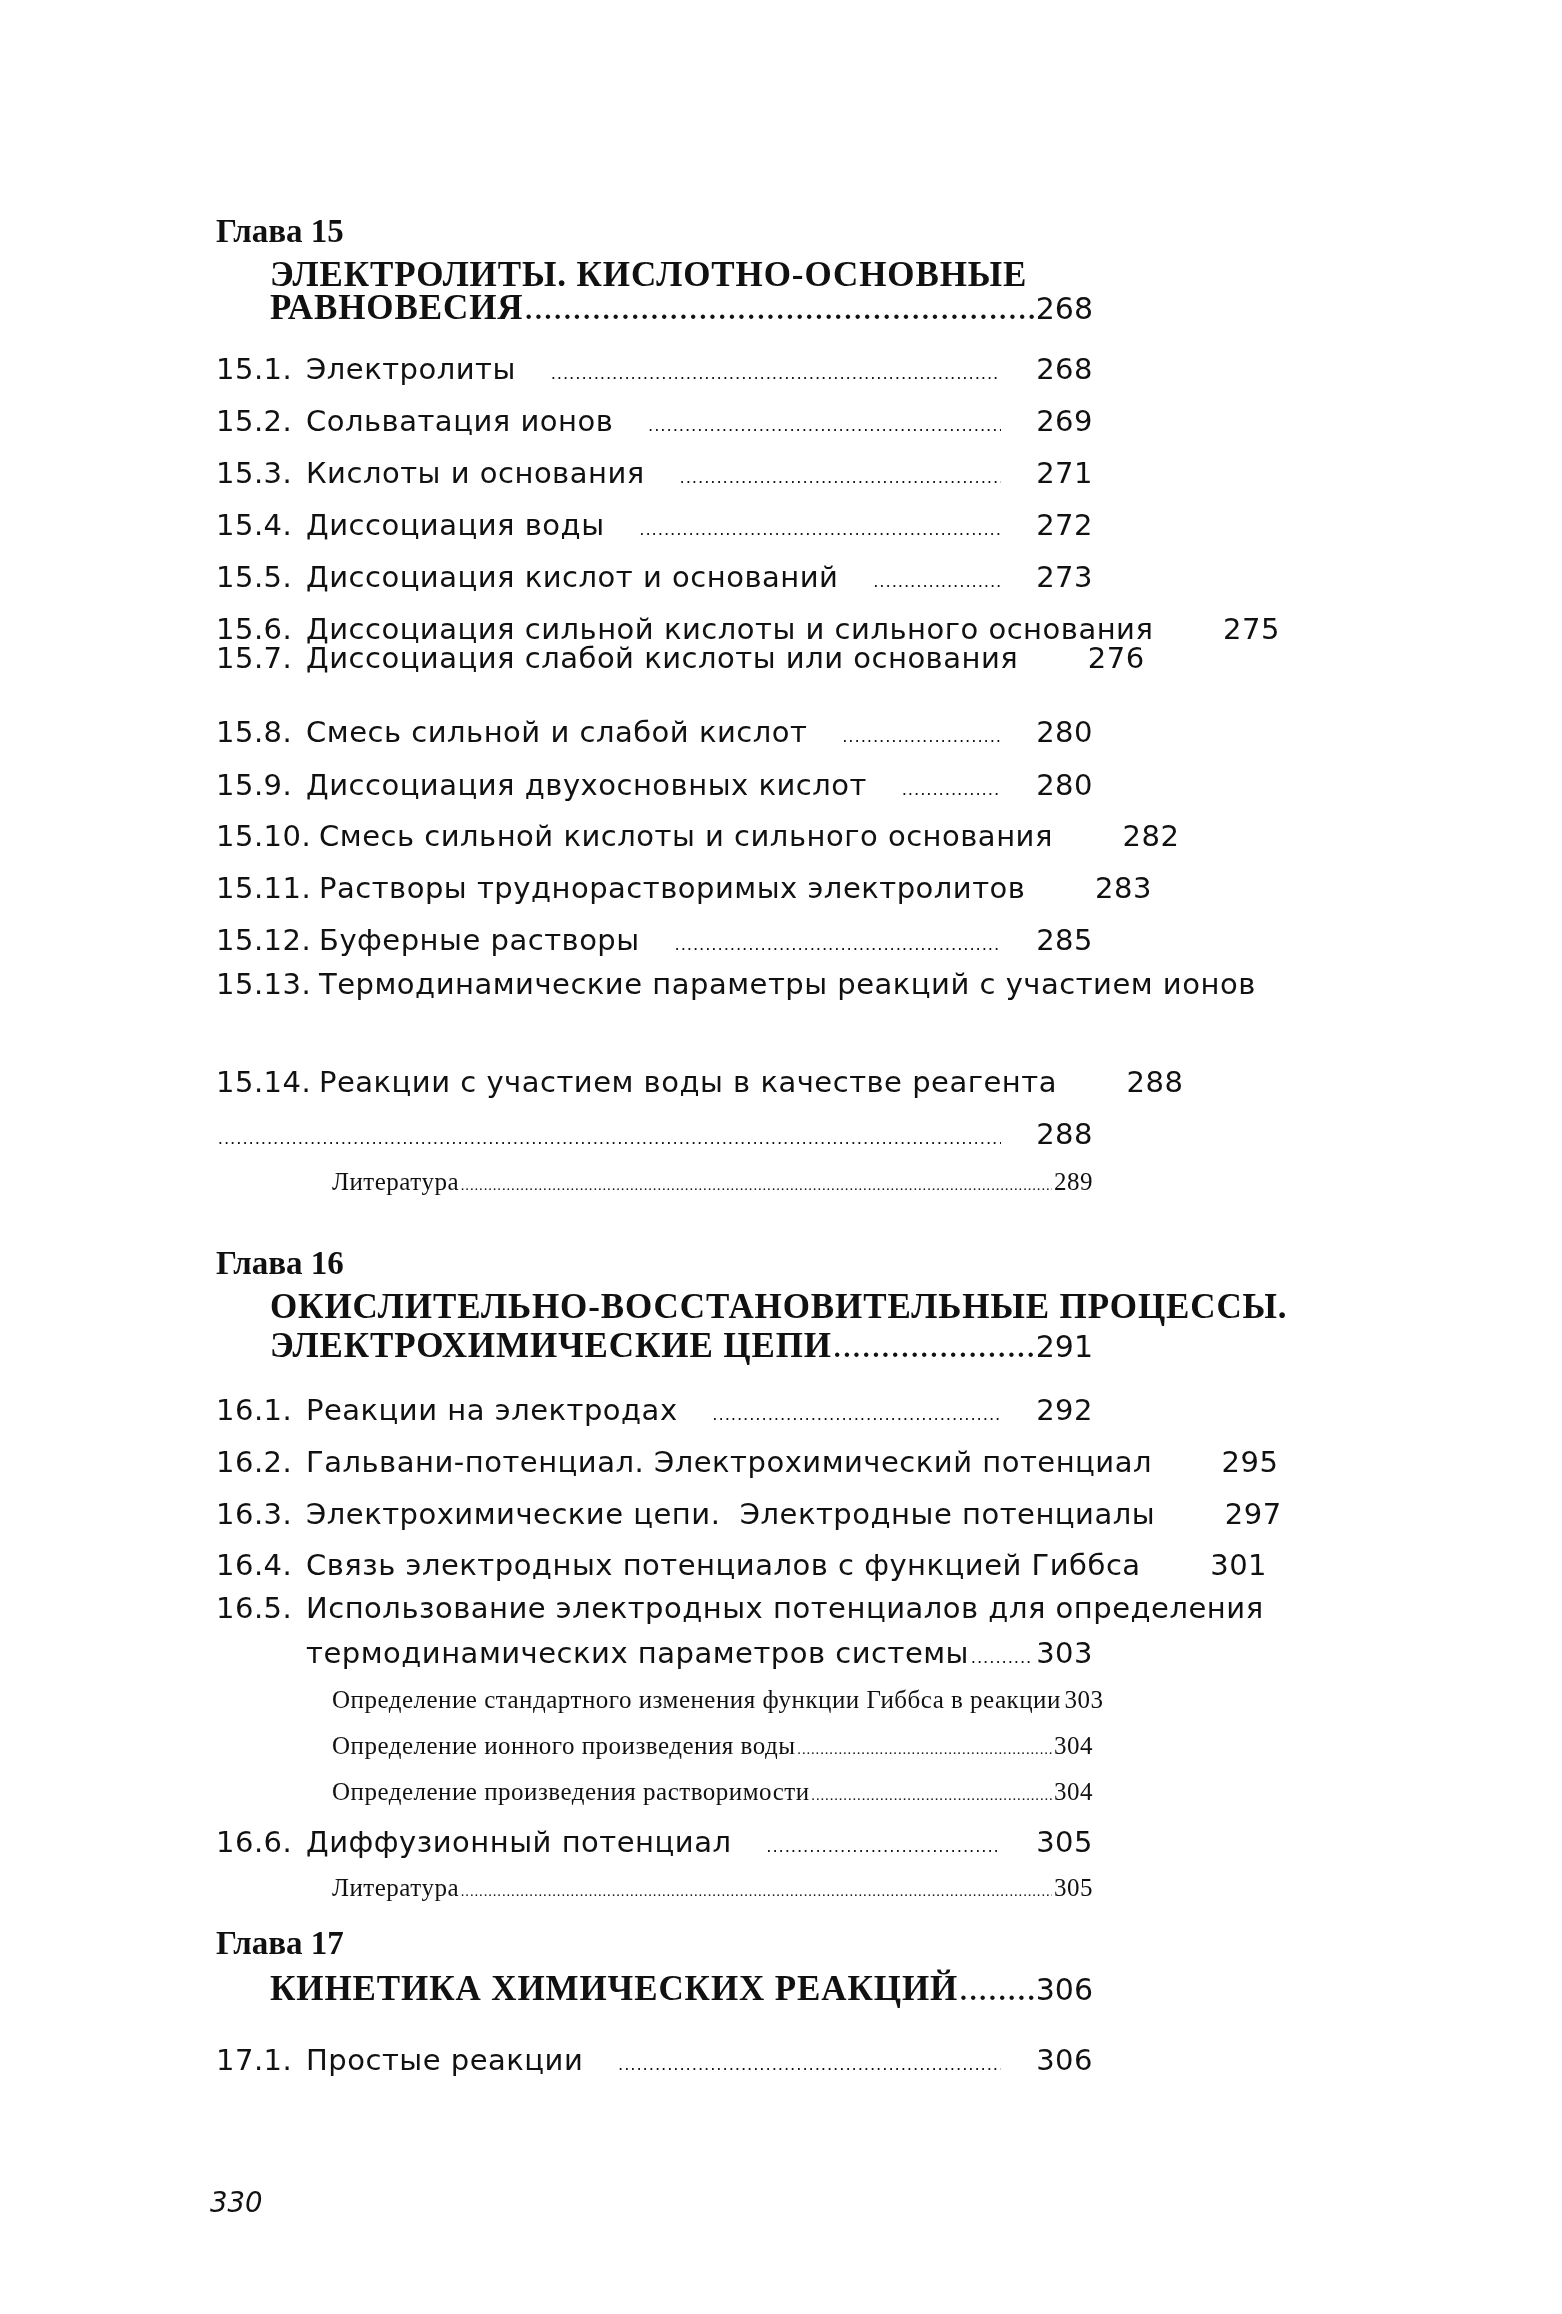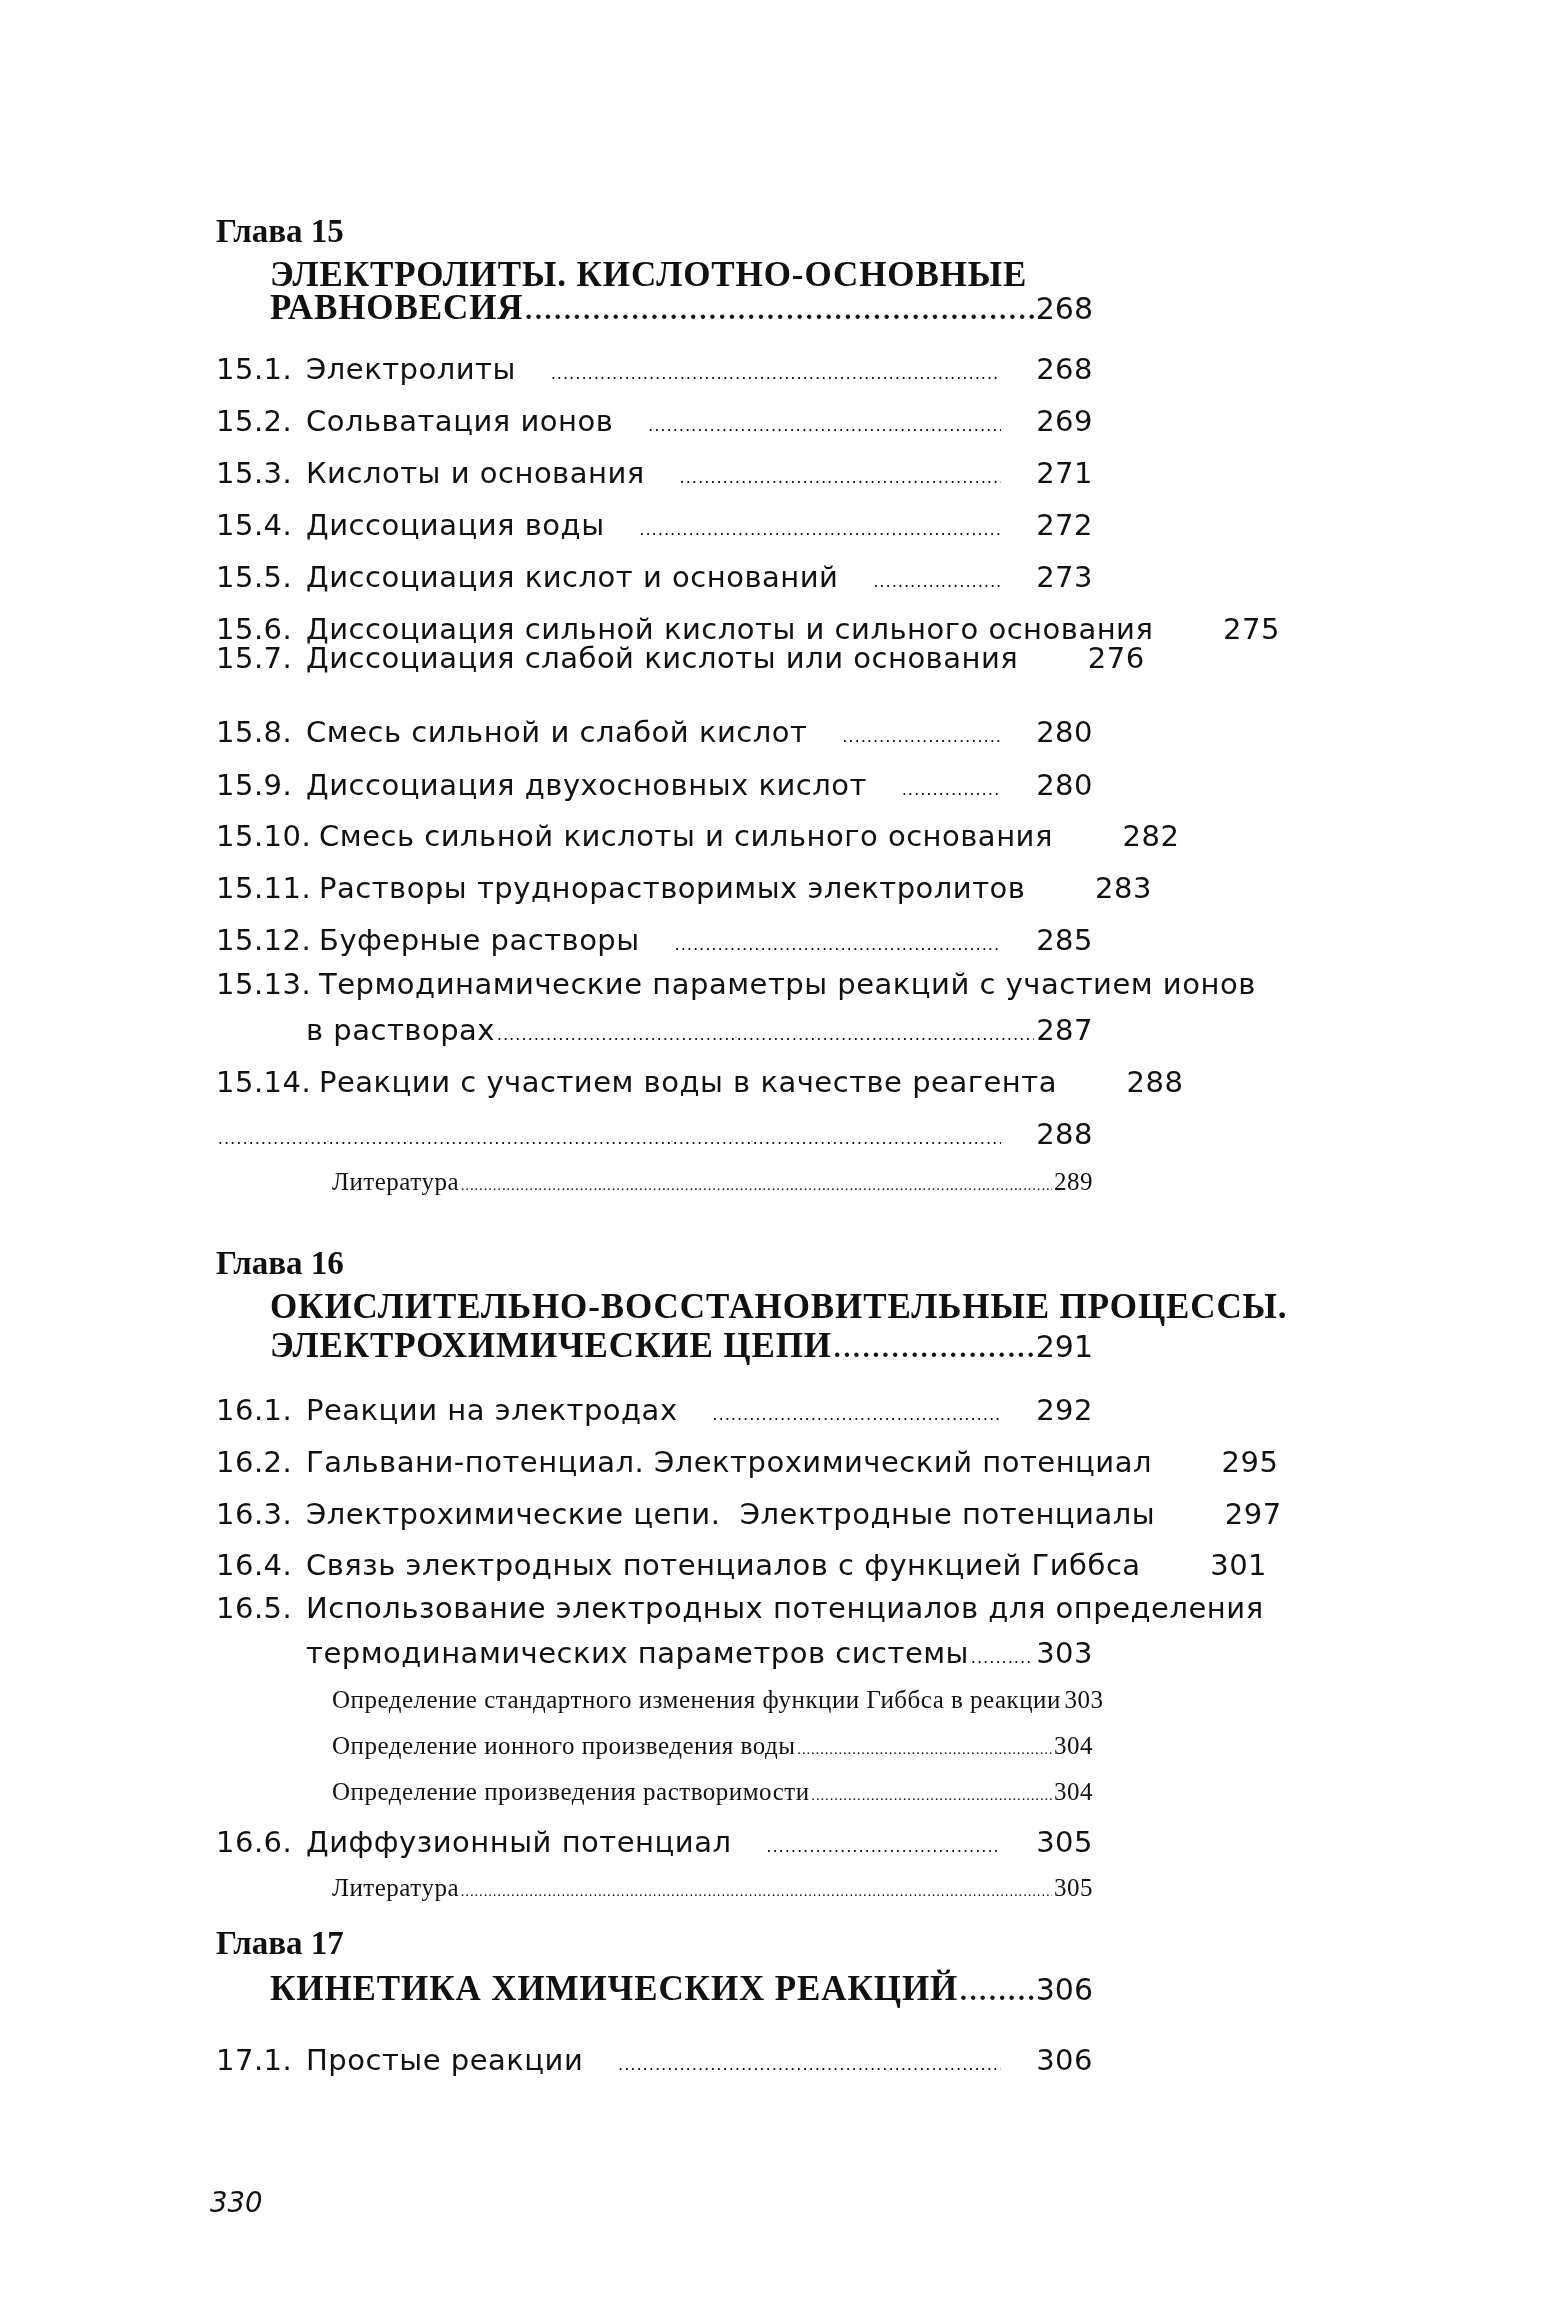--- a/index.html
+++ b/index.html
@@ -97,25 +97,20 @@
       <span class="dots"></span>
       <span class="pg">283</span>
     </div>
   <div class="lead-row entry wide" style="top:923px;">
       <span class="txt"><span class="num">15.12.</span><span>Буферные растворы</span></span>
       <span class="dots"></span>
       <span class="pg">285</span>
     </div>
 
   <div class="entry-plain" style="top:967px;"><span class="num">15.13.</span><span>Термодинамические параметры реакций с участием ионов</span></div>
-  <div class="lead-row cont" style="top:1013px;">
-      <span class="txt">в растворах</span>
-      <span class="dots"></span>
-      <span class="pg">287</span>
-    </div>
 
   <div class="lead-row entry wide" style="top:1065px;">
       <span class="txt"><span class="num">15.14.</span><span>Реакции с участием воды в качестве реагента</span></span>
       <span class="dots"></span>
       <span class="pg">288</span>
     </div>
   <div class="lead-row entry wide" style="top:1117px;">
       <span class="dots"></span>
       <span class="pg">288</span>
     </div>

